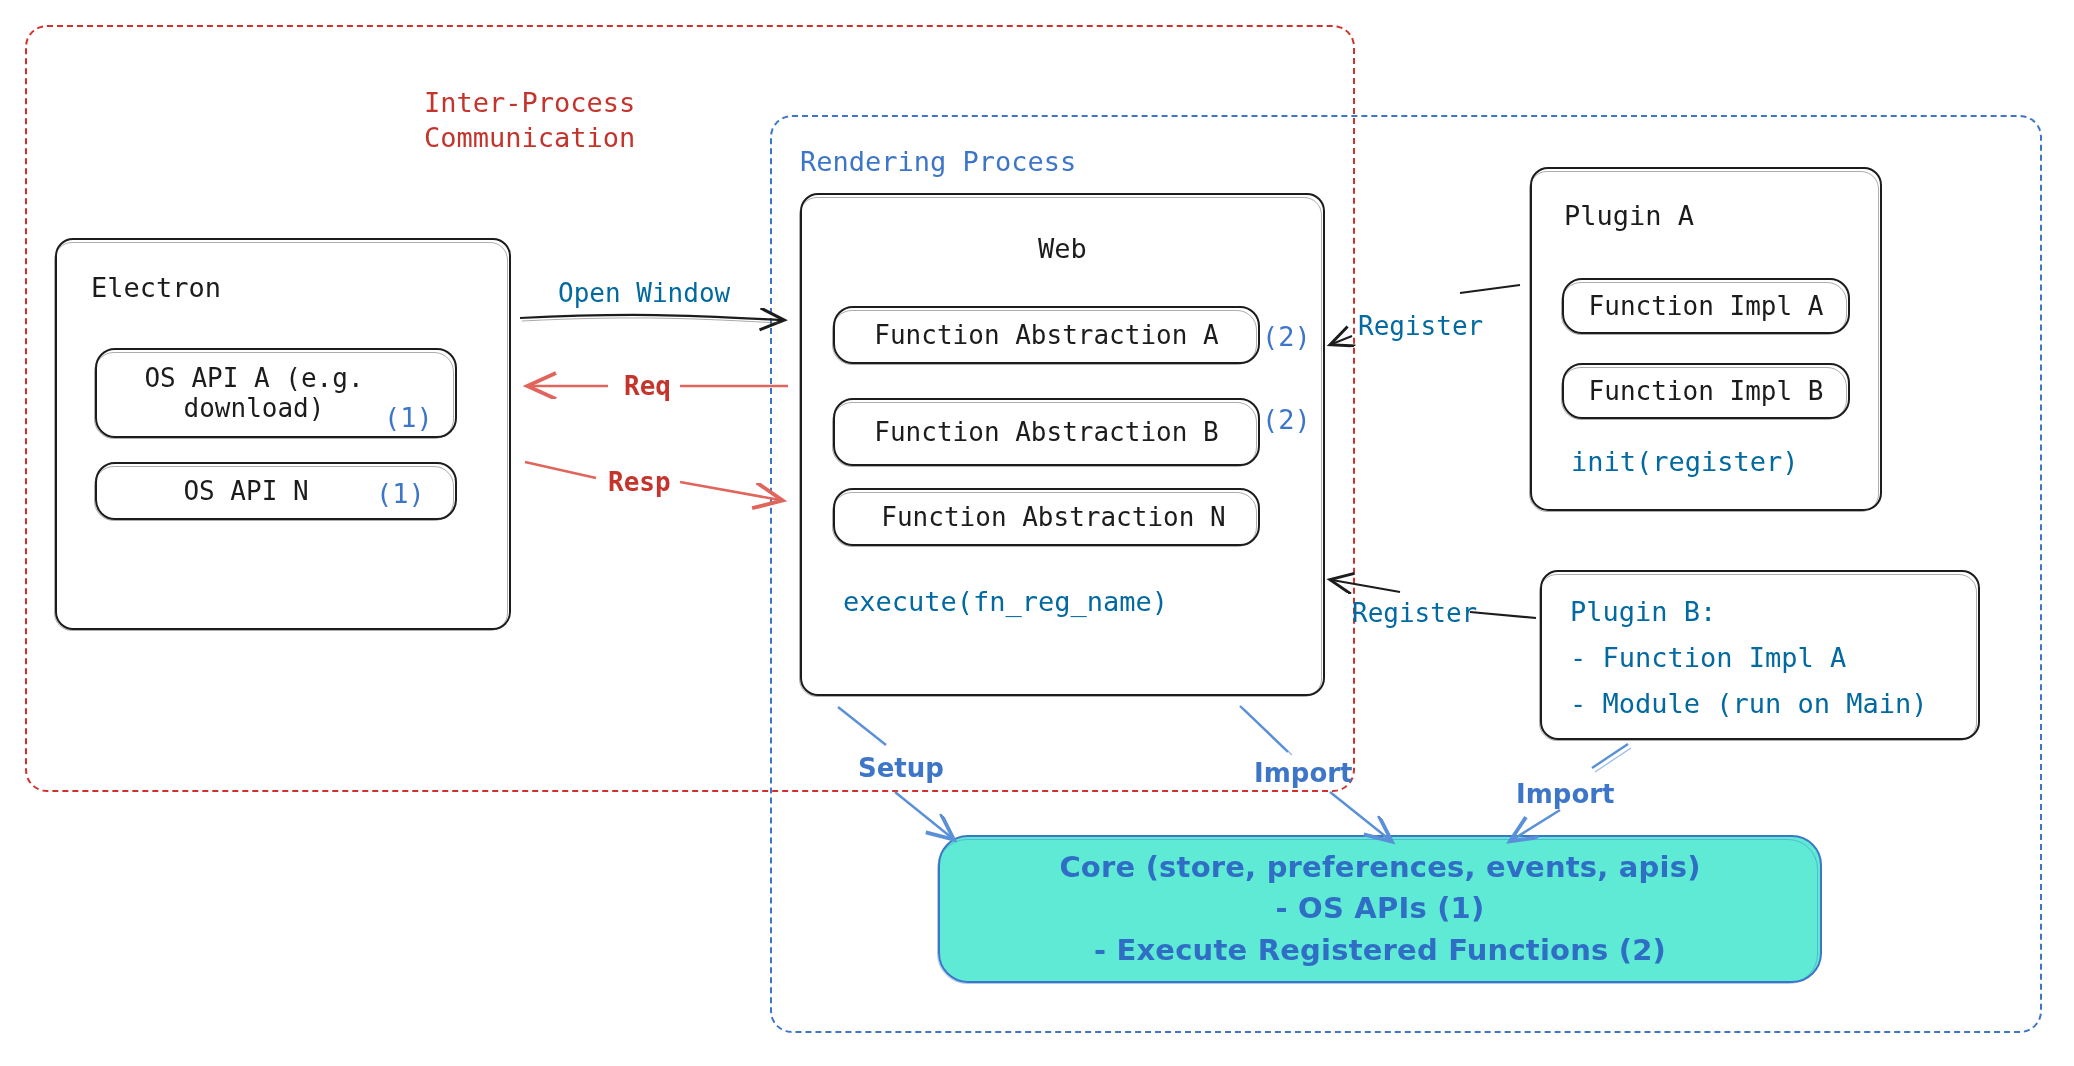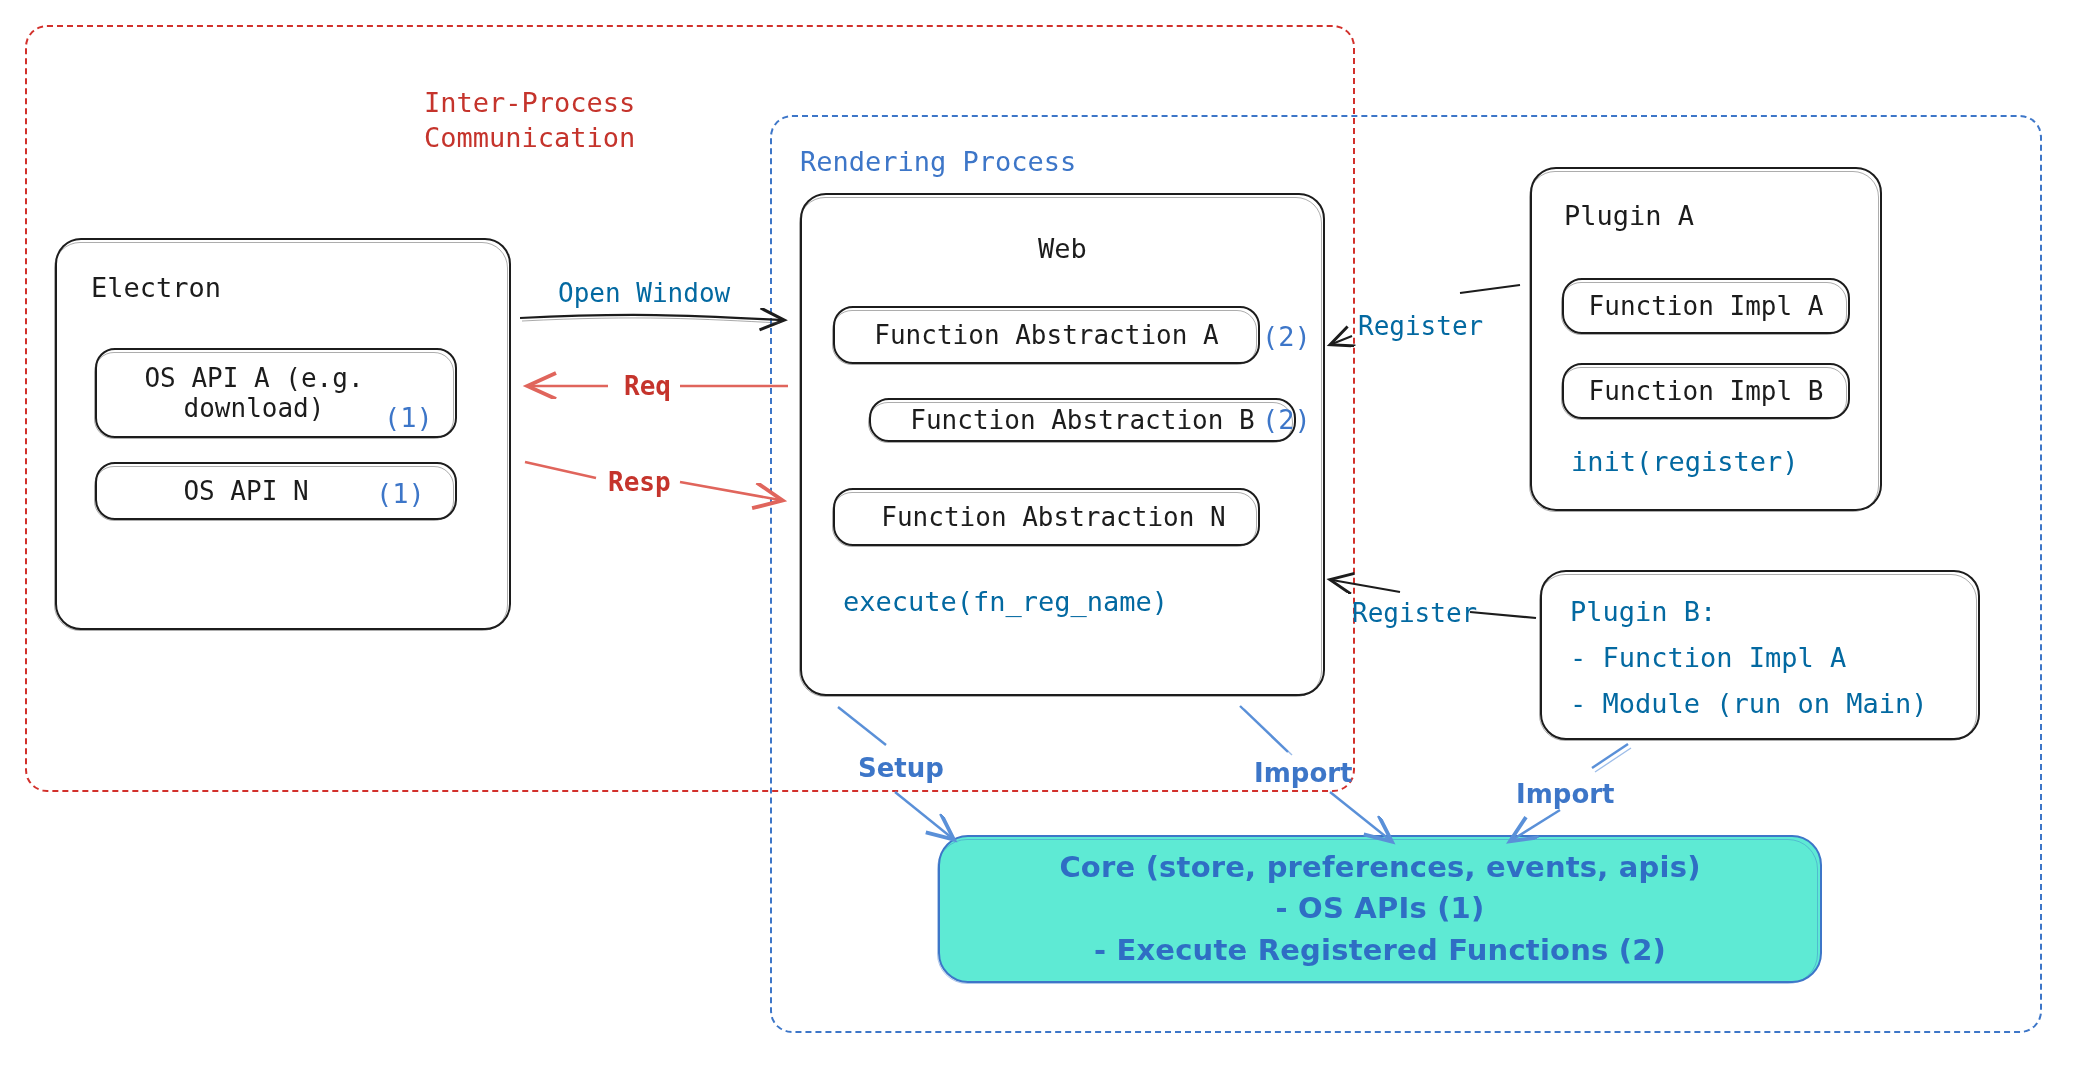--- a/index.html
+++ b/index.html
@@ -8,21 +8,21 @@
     font-family:"DejaVu Sans Mono","Liberation Mono",monospace;
     width:2074px;height:1066px;position:relative;overflow:hidden;
     -webkit-font-smoothing:antialiased;
   }
   #stage{position:absolute;left:0;top:0;width:2074px;height:1066px;}
 
   
   .hbox{
     position:absolute;box-sizing:border-box;
     border:2.2px solid #1c1c1c;
-    border-radius:26px;
+    border-radius:18px;
     background:#ffffff;
   }
   .hbox.inner{border-width:2px;border-radius:20px;}
   
   .hbox::after{
     content:"";position:absolute;left:-3px;top:1.5px;right:1.5px;bottom:-3px;
     border:1.4px solid rgba(40,40,40,.38);
     border-radius:inherit;pointer-events:none;
   }
 
@@ -103,21 +103,21 @@
 
   <div class="hbox" style="left:800px;top:193px;width:525px;height:503px;">
     <div class="hdr center" style="left:0;right:0;top:38px;text-align:center;">Web</div>
   </div>
 
   <div class="hbox inner" style="left:833px;top:306px;width:427px;height:58px;">
     <div class="boxlabel" style="font-size:26px;">Function Abstraction A</div>
   </div>
   <div class="t fs-box blue" style="left:1262px;top:320px;">(2)</div>
 
-  <div class="hbox inner" style="left:833px;top:398px;width:427px;height:44px;margin-left:36px;">
+  <div class="hbox inner" style="left:833px;top:398px;width:427px;height:68px;">
     <div class="boxlabel" style="font-size:26px;">Function Abstraction B</div>
   </div>
   <div class="t fs-box blue" style="left:1262px;top:403px;">(2)</div>
 
   <div class="hbox inner" style="left:833px;top:488px;width:427px;height:58px;">
     <div class="boxlabel" style="font-size:26px;padding-left:24px;">Function Abstraction N</div>
   </div>
 
   <div class="t fs-box" style="left:843px;top:585px;">execute(fn_reg_name)</div>
 

